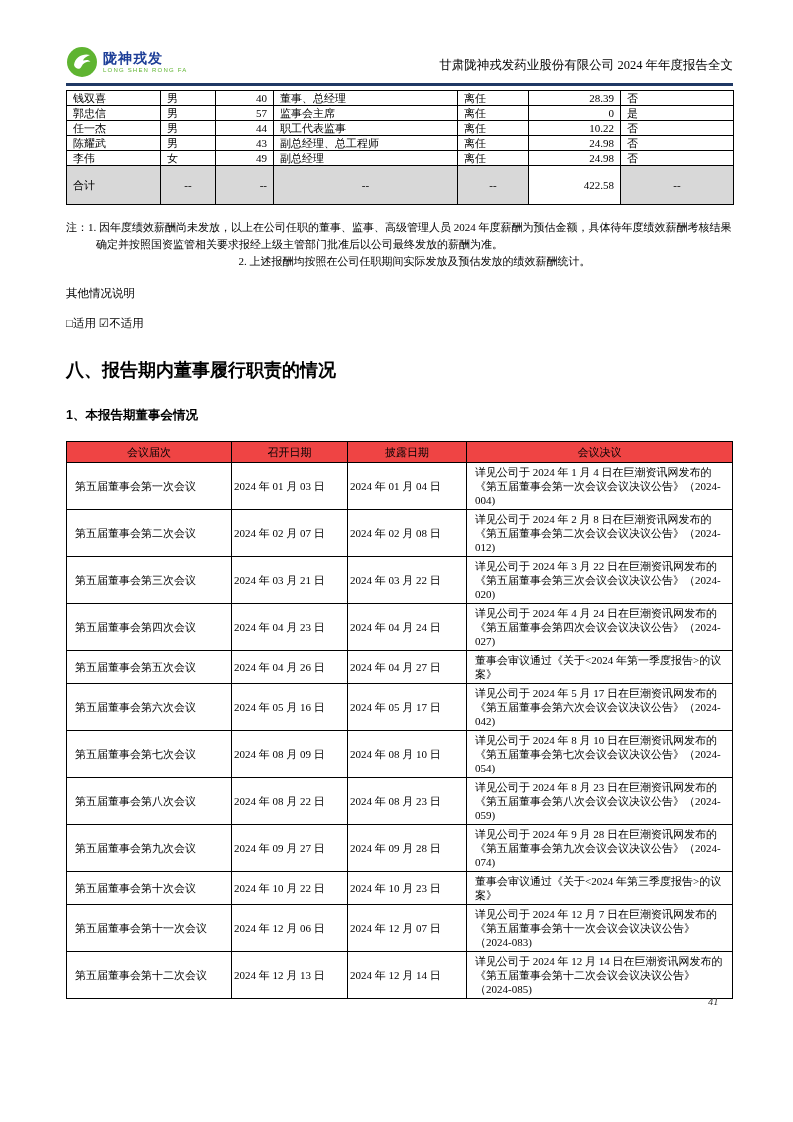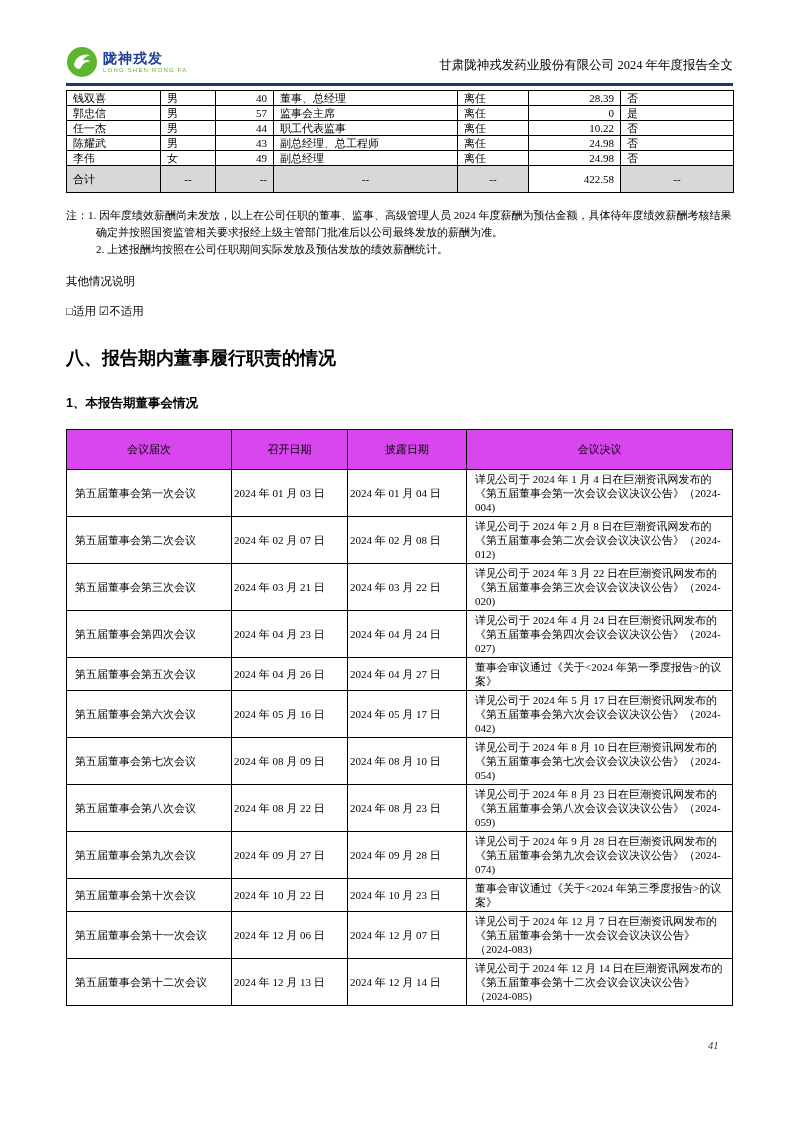--- a/index.html
+++ b/index.html
@@ -25,46 +25,46 @@
   table { border-collapse:collapse; width:100%; table-layout:fixed; }
   td, th { border:1px solid #000; font-size:11px; font-weight:normal; overflow:hidden; }
 
   
   .personnel { margin-top:4px; }
   .personnel td { height:14px; padding:0 6px; line-height:14px; }
   .personnel col.c1{width:94px;} .personnel col.c2{width:55px;} .personnel col.c3{width:58px;}
   .personnel col.c4{width:184px;} .personnel col.c5{width:71px;} .personnel col.c6{width:92px;}
   .personnel col.c7{width:113px;}
   .personnel tbody td:nth-child(3), .personnel tbody td:nth-child(6) { text-align:right; }
-  .personnel .total-row td { height:27px; background:#d8d8d8; text-align:center;margin-top:10px; }
+  .personnel .total-row td { height:39px; background:#d8d8d8; text-align:center;margin-top:10px; }
   .personnel .total-row td.tr-label { text-align:left; }
   .personnel .total-row td.tr-amount { background:#fff; text-align:right; }
 
   
   .notes { margin-top:14px; font-size:11px; line-height:17px; }
   .note-1 { padding-left:30px; text-indent:-30px; }
-  .note-2 { padding-left:30px; }
+  .note-2 { padding-left:30px;text-align:center; }
   .other-note-title { margin-top:16px; font-size:11.5px; }
   .applicability { margin-top:15px; font-size:11.5px; }
 
   
   .section-heading { margin-top:27px; font-size:18px; font-weight:bold; font-family:"Liberation Sans","DejaVu Sans",sans-serif; }
   .subsection-heading { margin-top:25px; font-size:12.5px; font-weight:bold; font-family:"Liberation Sans","DejaVu Sans",sans-serif; }
 
   
   .board { margin-top:17px; }
-  .board th { background:#d946ef; height:40px; text-align:center; }
+  .board th { background:#ef4444; height:21px; text-align:center; }
   .board col.b1{width:165px;} .board col.b2{width:116px;} .board col.b3{width:119px;}
   .board td { padding:2px 8px; line-height:14px; vertical-align:middle; }
   .board tbody td:nth-child(1) { text-align:left; }
   .board tbody td:nth-child(2), .board tbody td:nth-child(3) { text-align:left; padding:2px 2px; }
   .board tbody td:nth-child(4) { text-align:left; }
 
   
-  .page-number { position:absolute; top:1040px; left:708px; font-size:10.5px; color:#333;font-style:italic; }
+  .page-number { position:absolute; top:996px; left:708px; font-size:10.5px; color:#333;font-style:italic; }
 </style>
 </head>
 <body>
 
 <div class="page">
   <div class="content">
 
     <div class="header">
       <div class="logo">
         <svg class="logo-badge" viewBox="0 0 32 32">

